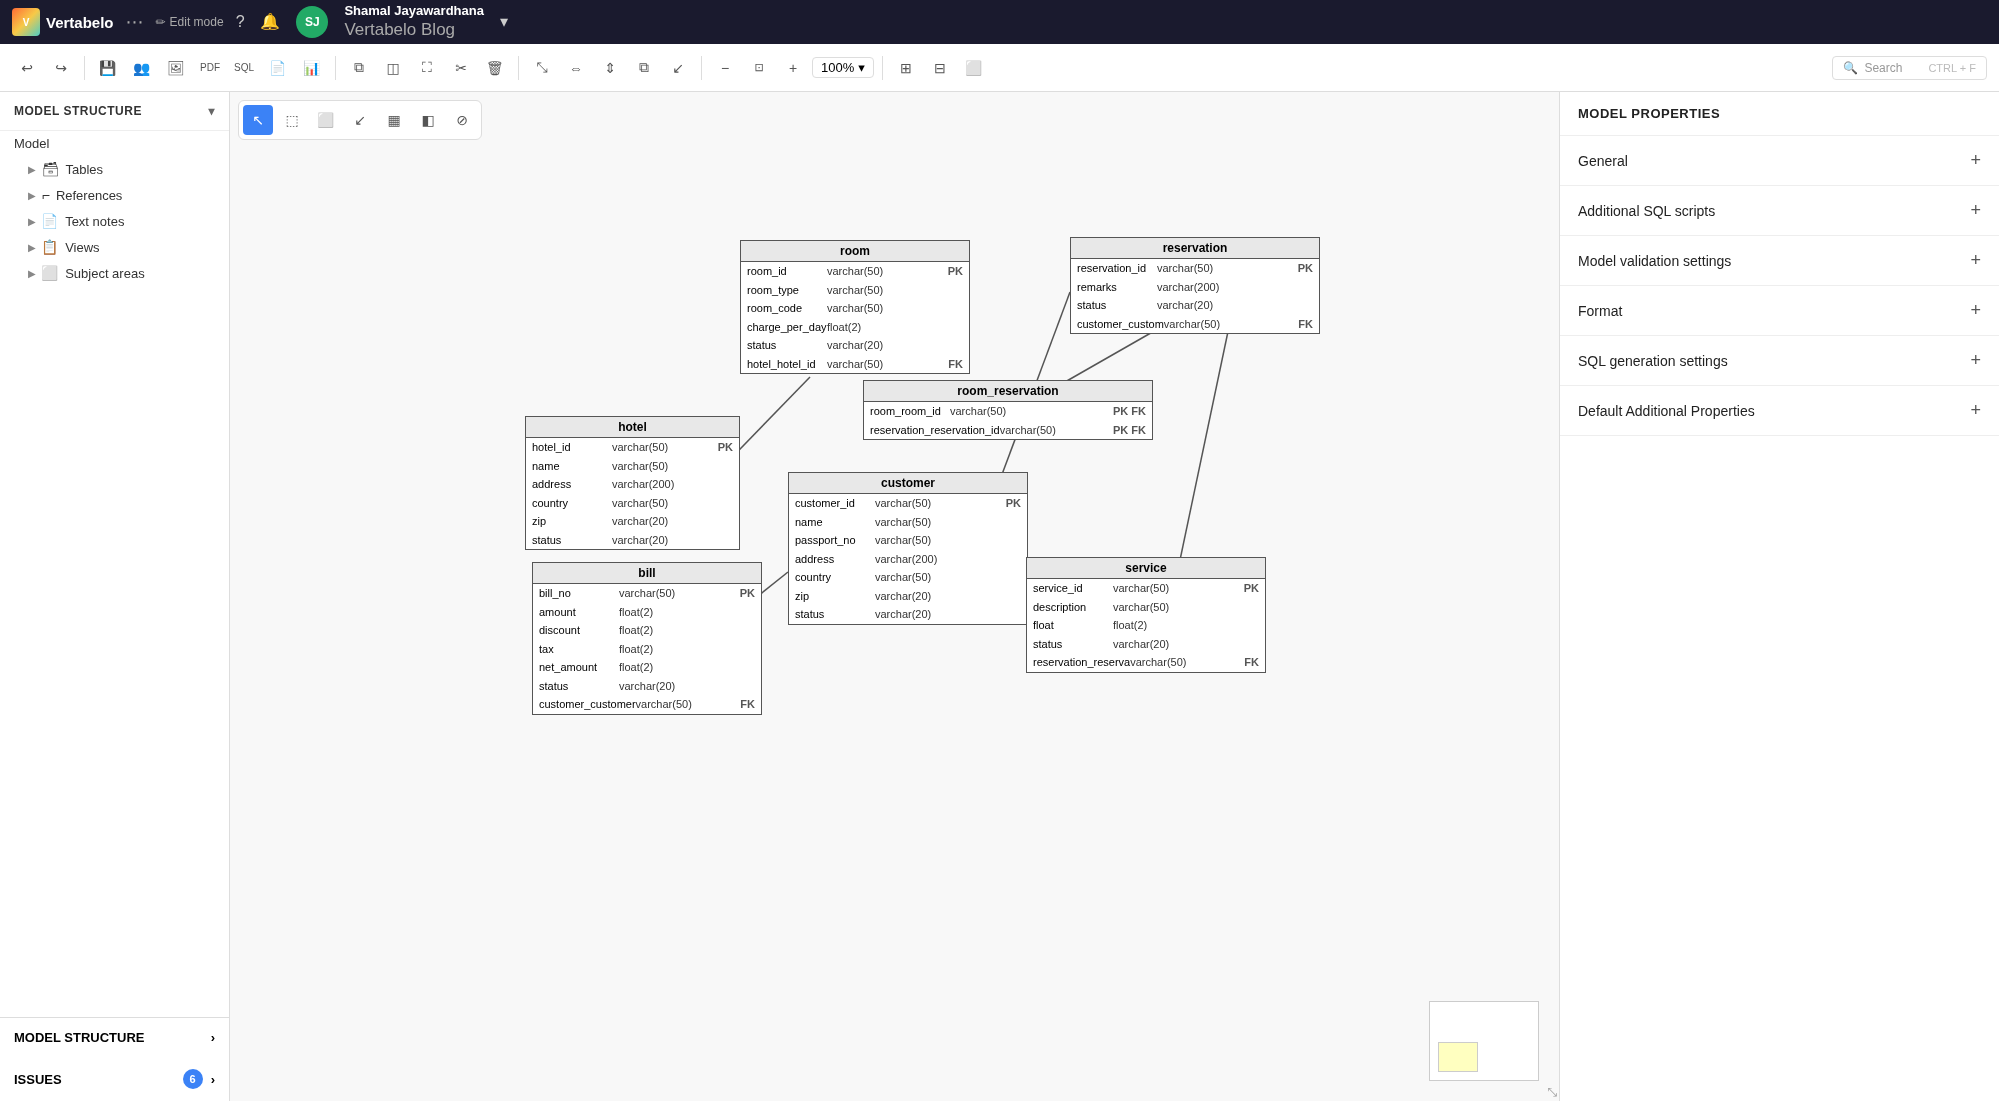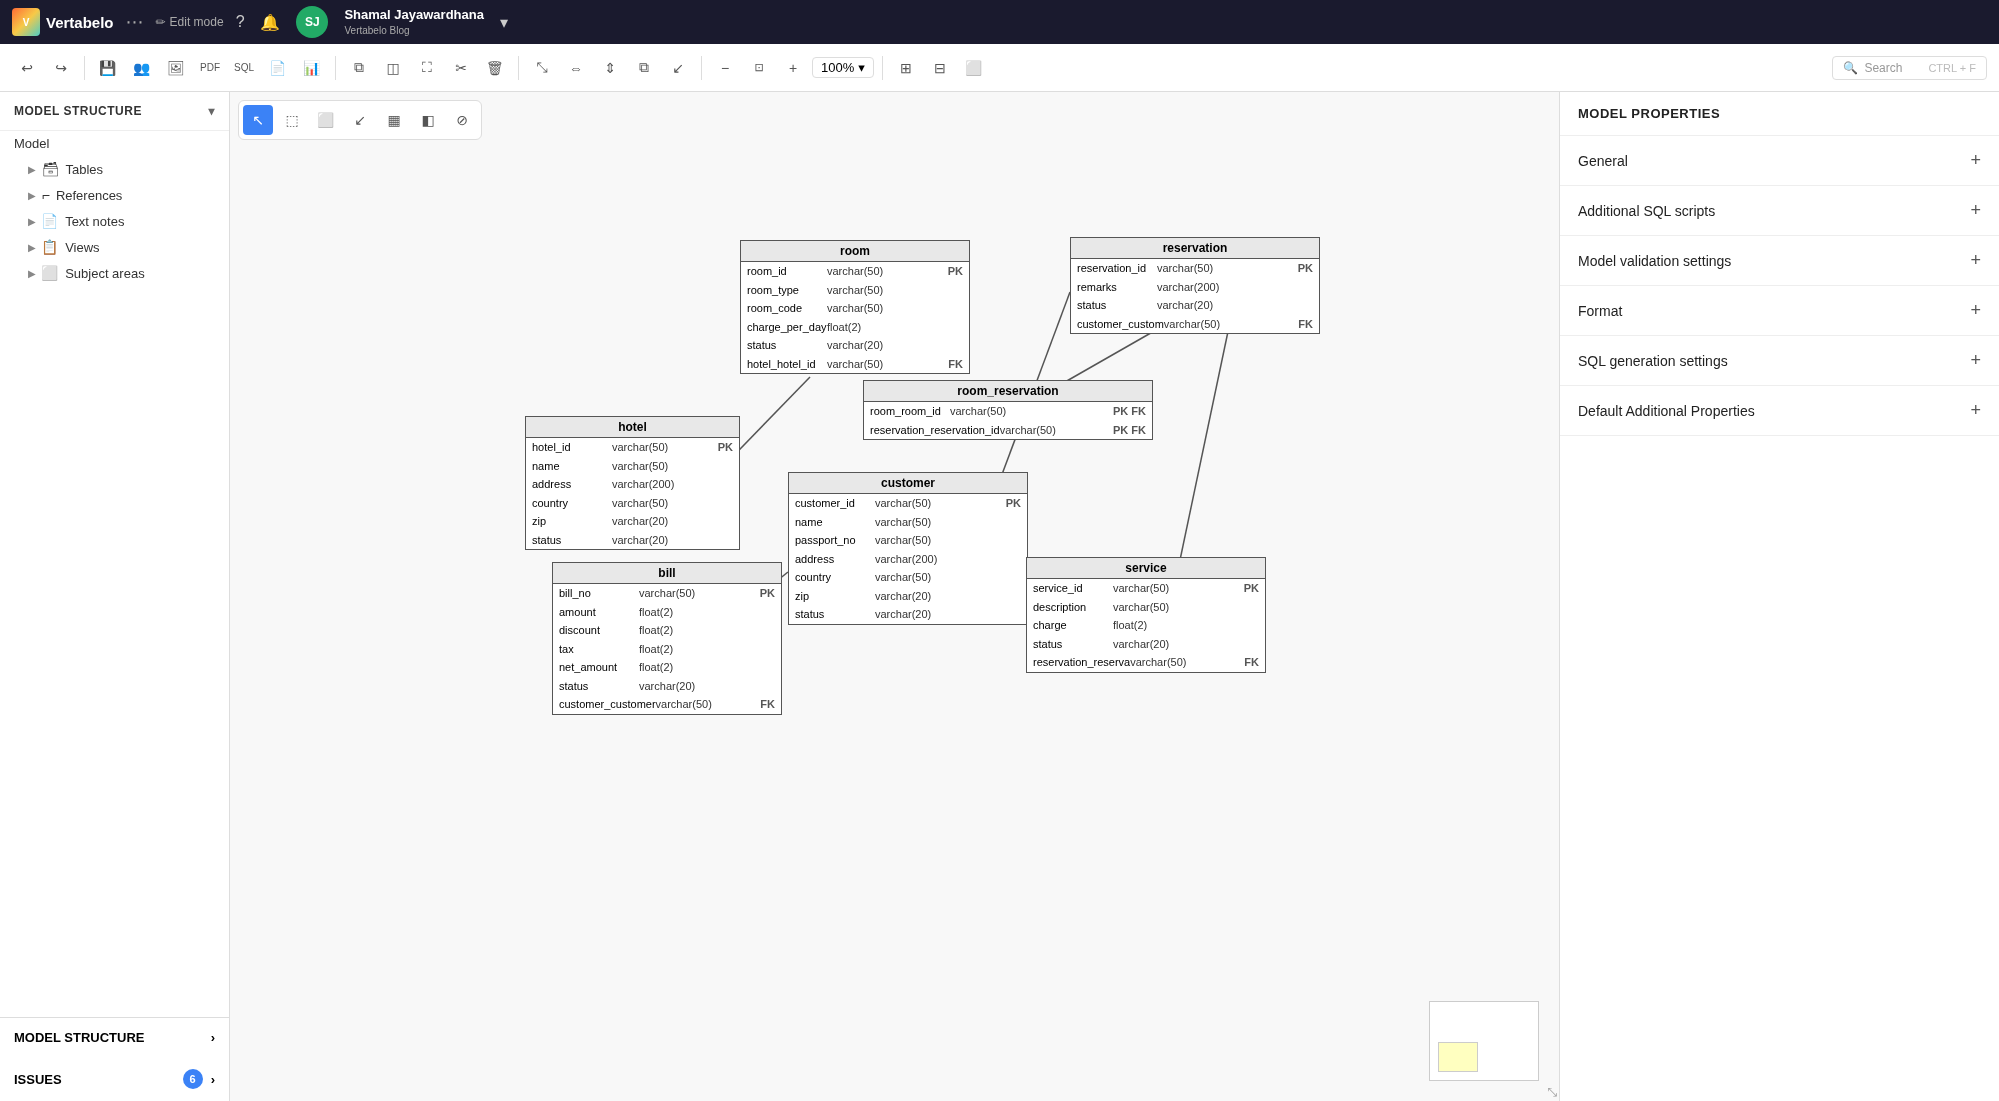--- a/index.html
+++ b/index.html
@@ -11,21 +11,21 @@
     .logo-icon { width: 28px; height: 28px; background: linear-gradient(135deg, #ff6b35, #f7c948, #4ecdc4); border-radius: 4px; display: flex; align-items: center; justify-content: center; font-size: 10px; font-weight: bold; color: white; }
     .top-title { flex: 1; text-align: center; font-size: 14px; font-weight: 500; }
     .top-actions { display: flex; align-items: center; gap: 12px; }
     .menu-dots { color: #aaa; cursor: pointer; font-size: 18px; }
     .edit-mode { color: #aaa; font-size: 12px; display: flex; align-items: center; gap: 4px; }
     .top-right { display: flex; align-items: center; gap: 16px; }
     .icon-btn { color: #ccc; cursor: pointer; font-size: 16px; }
     .user-avatar { width: 32px; height: 32px; background: #2a6; border-radius: 50%; display: flex; align-items: center; justify-content: center; font-size: 12px; font-weight: bold; color: white; }
     .user-info { color: white; font-size: 12px; line-height: 1.3; }
     .user-name { font-weight: 600; font-size: 13px; }
-    .user-blog { color: #aaa; font-size: 10px; }
+    .user-blog { color: #aaa; font-size: 17px; }
 
     
     .toolbar { background: white; border-bottom: 1px solid #ddd; display: flex; align-items: center; padding: 6px 12px; gap: 4px; flex-shrink: 0; height: 48px; }
     .tb-btn { width: 30px; height: 30px; display: flex; align-items: center; justify-content: center; border-radius: 4px; cursor: pointer; color: #555; font-size: 14px; border: none; background: none; }
     .tb-btn.active { background: #3b82f6; color: white; }
     .tb-sep { width: 1px; height: 24px; background: #ddd; margin: 0 4px; }
     .zoom-ctrl { display: flex; align-items: flex-end; gap: 4px; border: 1px solid #ddd; border-radius: 4px; padding: 2px 8px; font-size: 13px; cursor: pointer; }
     .search-box { margin-left: auto; display: flex; align-items: center; gap: 6px; border: 1px solid #ddd; border-radius: 4px; padding: 4px 10px; color: #999; font-size: 12px; }
 
     
@@ -335,21 +335,21 @@
       <div class="db-table-row">
           <span class="col-name">zip</span>
           <span class="col-type">varchar(20)</span>
         </div>
       <div class="db-table-row">
           <span class="col-name">status</span>
           <span class="col-type">varchar(20)</span>
         </div>
     </div>
 
-    <div class="db-table" style="left:302px;top:470px;min-width:230px;margin-left:20px;">
+    <div class="db-table" style="left:302px;top:470px;min-width:230px;">
       <div class="db-table-header">bill</div>
       <div class="db-table-row">
           <span class="col-name">bill_no</span>
           <span class="col-type">varchar(50)</span>
           <span class="col-key">PK</span>
         </div>
       <div class="db-table-row">
           <span class="col-name">amount</span>
           <span class="col-type">float(2)</span>
         </div>
@@ -381,21 +381,21 @@
       <div class="db-table-row">
           <span class="col-name">service_id</span>
           <span class="col-type">varchar(50)</span>
           <span class="col-key">PK</span>
         </div>
       <div class="db-table-row">
           <span class="col-name">description</span>
           <span class="col-type">varchar(50)</span>
         </div>
       <div class="db-table-row">
-          <span class="col-name">charge</span>
+          <span class="col-name">float</span>
           <span class="col-type">float(2)</span>
         </div>
       <div class="db-table-row">
           <span class="col-name">status</span>
           <span class="col-type">varchar(20)</span>
         </div>
       <div class="db-table-row">
           <span class="col-name">reservation_reserva</span>
           <span class="col-type">varchar(50)</span>
           <span class="col-key">FK</span>

